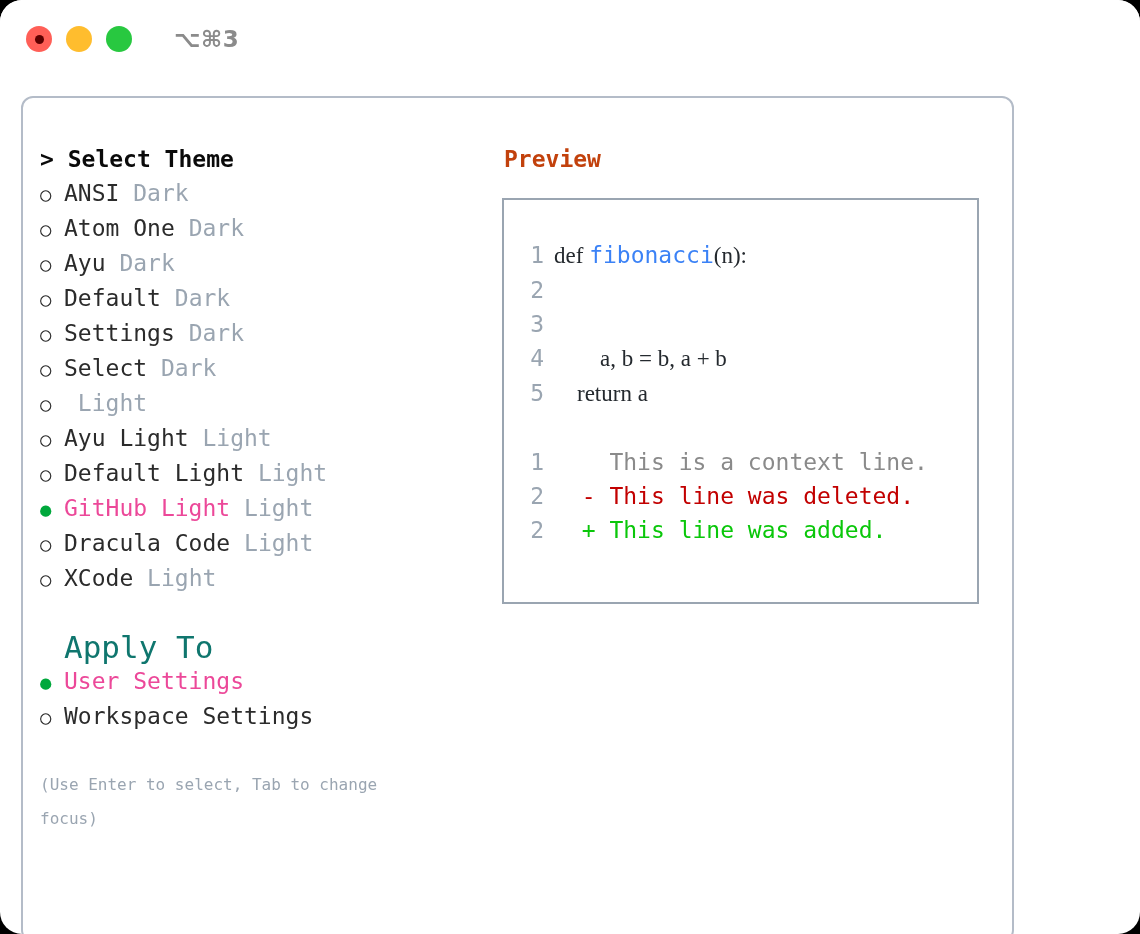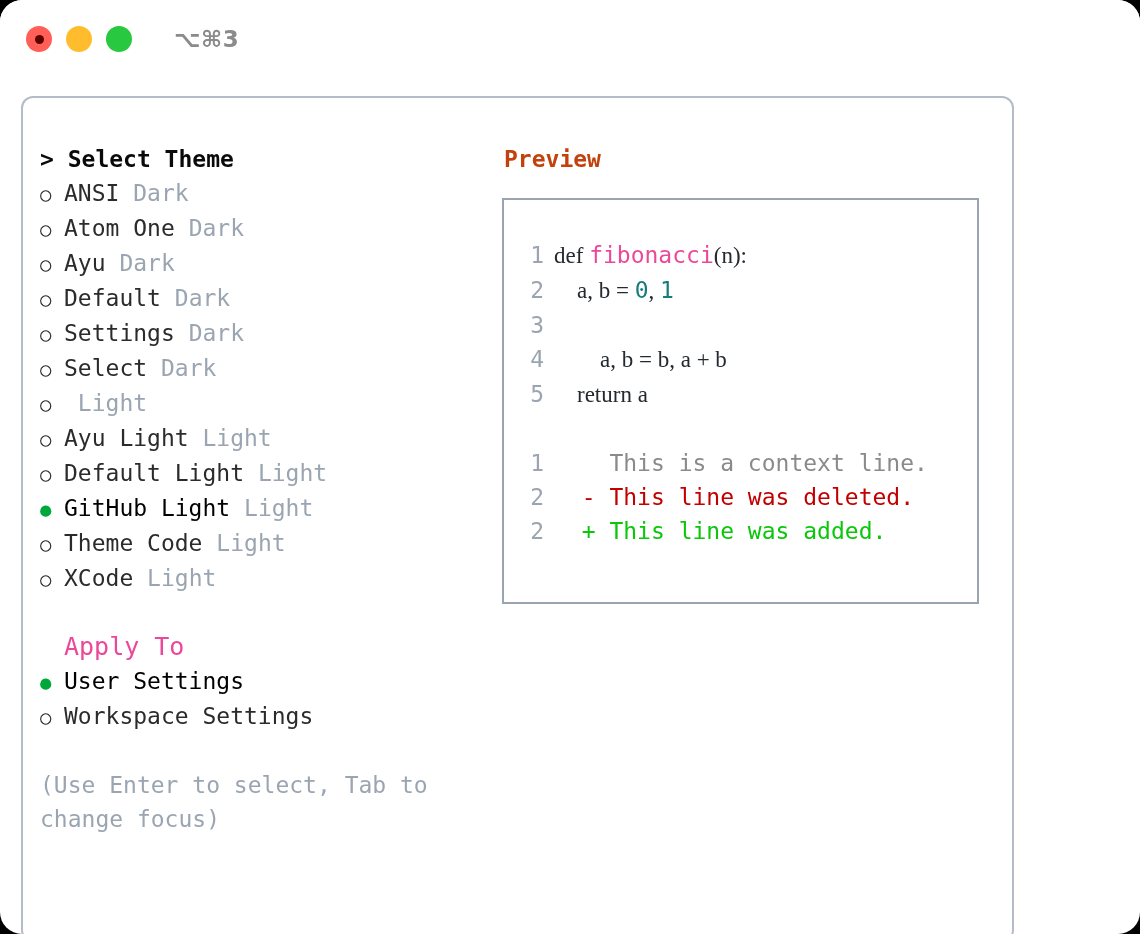--- a/index.html
+++ b/index.html
@@ -86,36 +86,36 @@
     color: #2b2b2b;
     white-space: pre;
   }
   .opt .marker {
     width: 24px;
     flex: 0 0 24px;
     font-size: 19px;
     color: #2b2b2b;
   }
   .opt.selected .marker { color: #00a83c; }
-  .opt.selected .opt-label { color: #000000; }
+  .opt.selected .opt-label { color: #ec4899; }
   .opt-variant { color: #9aa5b1; }
 
   .section-gap { height: 34px; }
 
   .subheading {
-    font-size: 25px;
-    color: #ec4899;
+    font-size: 31px;
+    color: #0f766e;
     line-height: 34px;
     padding-left: 24px;
     white-space: pre;
   }
 
   .hint {
     margin-top: 34px;
-    font-size: 23px;
+    font-size: 16px;
     line-height: 34px;
     color: #9aa5b1;
     width: 400px;
   }
 
   
   .preview-title {
     font-size: 23px;
     font-weight: 700;
     color: #c2410c;
@@ -138,21 +138,21 @@
   }
   .lnum {
     width: 34px;
     flex: 0 0 34px;
     text-align: right;
     color: #9aa5b1;
     padding-right: 10px;
   }
   .blank-line { height: 34px; }
 
-  .tok-fn   { color: #ec4899; }
+  .tok-fn   { color: #3b82f6; }
   .tok-num  { color: #177c7c; }
   .tok-call { color: #1a8ab5; }
   .tok-plain{ color: #24292e; font-family: Liberation Serif, serif; }
 
   .diff-ctx { color: #8a8a8a; }
   .diff-del { color: #c20000; }
   .diff-add { color: #0ac70a; }
 </style>
 </head>
 <body>
@@ -179,41 +179,41 @@
             <div class="opt"><span class="marker">○</span><span class="opt-label">ANSI</span><span> </span><span class="opt-variant">Dark</span></div>
             <div class="opt"><span class="marker">○</span><span class="opt-label">Atom One</span><span> </span><span class="opt-variant">Dark</span></div>
             <div class="opt"><span class="marker">○</span><span class="opt-label">Ayu</span><span> </span><span class="opt-variant">Dark</span></div>
             <div class="opt"><span class="marker">○</span><span class="opt-label">Default</span><span> </span><span class="opt-variant">Dark</span></div>
             <div class="opt"><span class="marker">○</span><span class="opt-label">Settings</span><span> </span><span class="opt-variant">Dark</span></div>
             <div class="opt"><span class="marker">○</span><span class="opt-label">Select</span><span> </span><span class="opt-variant">Dark</span></div>
             <div class="opt"><span class="marker">○</span><span> </span><span class="opt-variant">Light</span></div>
             <div class="opt"><span class="marker">○</span><span class="opt-label">Ayu Light</span><span> </span><span class="opt-variant">Light</span></div>
             <div class="opt"><span class="marker">○</span><span class="opt-label">Default Light</span><span> </span><span class="opt-variant">Light</span></div>
             <div class="opt selected"><span class="marker">●</span><span class="opt-label">GitHub Light</span><span> </span><span class="opt-variant">Light</span></div>
-            <div class="opt"><span class="marker">○</span><span class="opt-label">Theme Code</span><span> </span><span class="opt-variant">Light</span></div>
+            <div class="opt"><span class="marker">○</span><span class="opt-label">Dracula Code</span><span> </span><span class="opt-variant">Light</span></div>
             <div class="opt"><span class="marker">○</span><span class="opt-label">XCode</span><span> </span><span class="opt-variant">Light</span></div>
           </div>
 
         <div class="section-gap"></div>
 
         <div class="subheading">Apply To</div>
         <div id="apply-list">
             <div class="opt selected"><span class="marker">●</span><span class="opt-label">User Settings</span></div>
             <div class="opt"><span class="marker">○</span><span class="opt-label">Workspace Settings</span></div>
           </div>
 
         <div class="hint">(Use Enter to select, Tab to change focus)</div>
       </div>
 
       <div class="col-right">
         <div class="preview-title">Preview</div>
         <div class="preview-box">
           <div id="code-block">
               <div class="code-line"><span class="lnum">1</span><span><span class="tok-plain">def </span><span class="tok-fn">fibonacci</span><span class="tok-plain">(n):</span></span></div>
-              <div class="code-line"><span class="lnum">2</span><span><span class="tok-plain">    a, b = </span><span class="tok-num">0</span><span class="tok-plain">, </span><span class="tok-num">1</span></span></div>
+              <div class="code-line"><span class="lnum">2</span></div>
               <div class="code-line"><span class="lnum">3</span></div>
               <div class="code-line"><span class="lnum">4</span><span><span class="tok-plain">        a, b = b, a + b</span></span></div>
               <div class="code-line"><span class="lnum">5</span><span><span class="tok-plain">    return a</span></span></div>
             </div>
           <div class="blank-line"></div>
           <div id="diff-block">
               <div class="code-line"><span class="lnum">1</span><span class="diff-ctx">    </span><span class="diff-ctx">This is a context line.</span></div>
               <div class="code-line"><span class="lnum">2</span><span class="diff-del">  - </span><span class="diff-del">This line was deleted.</span></div>
               <div class="code-line"><span class="lnum">2</span><span class="diff-add">  + </span><span class="diff-add">This line was added.</span></div>
             </div>

